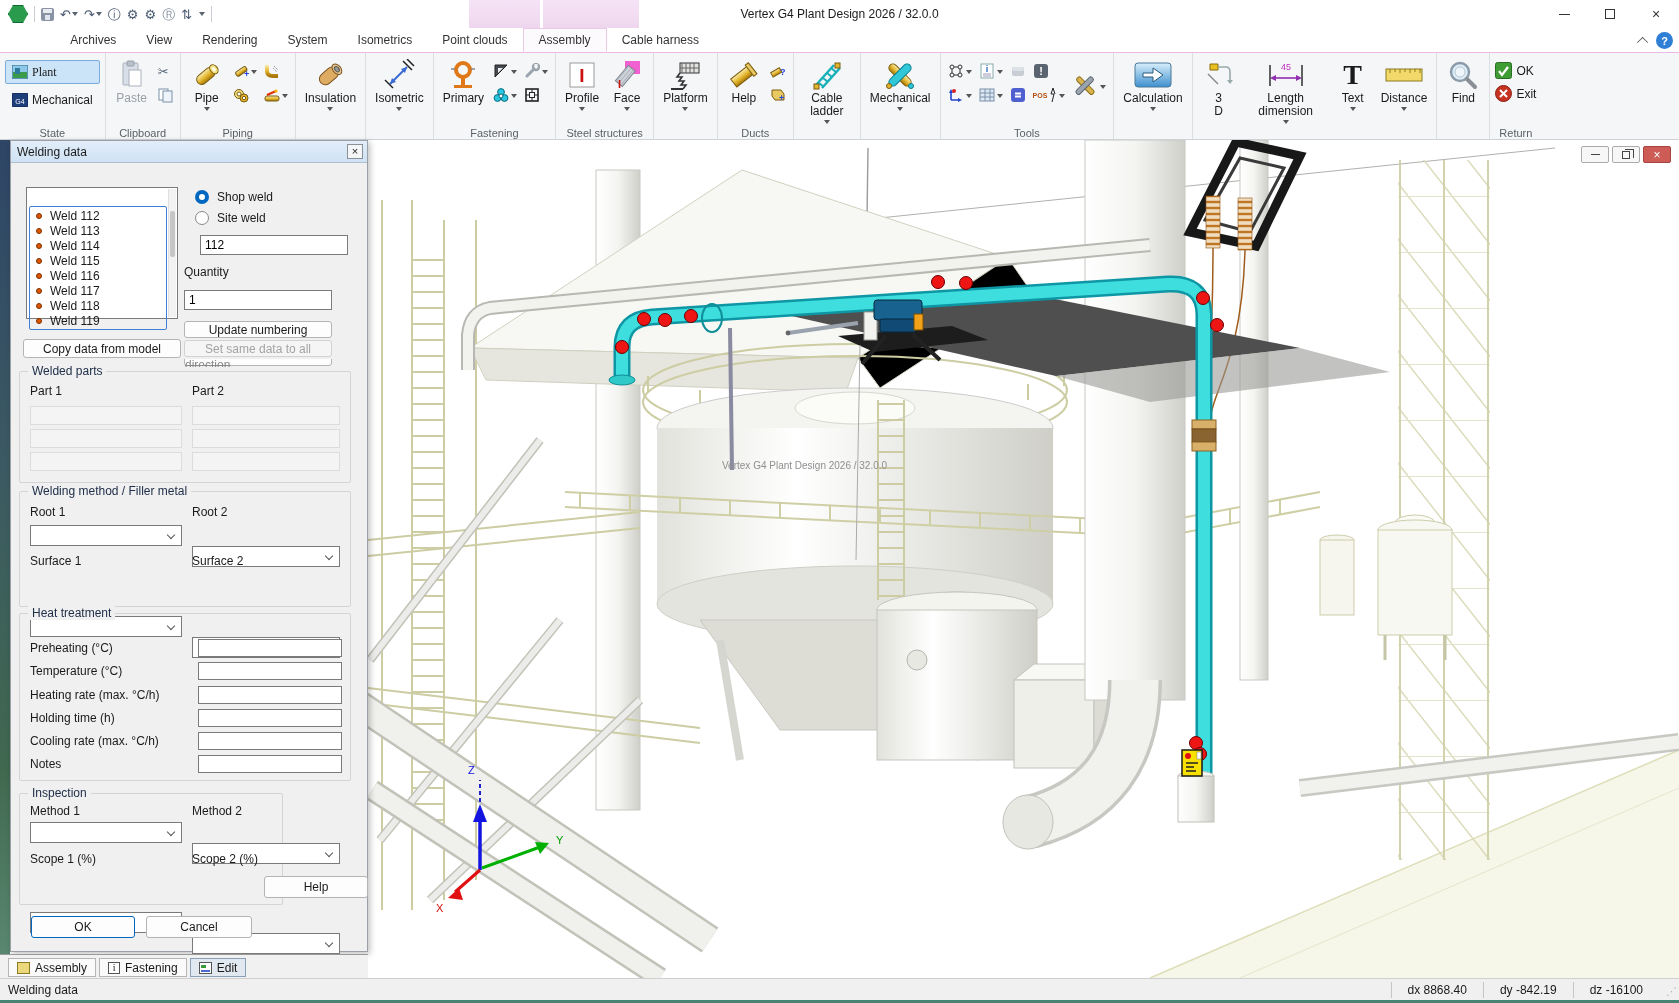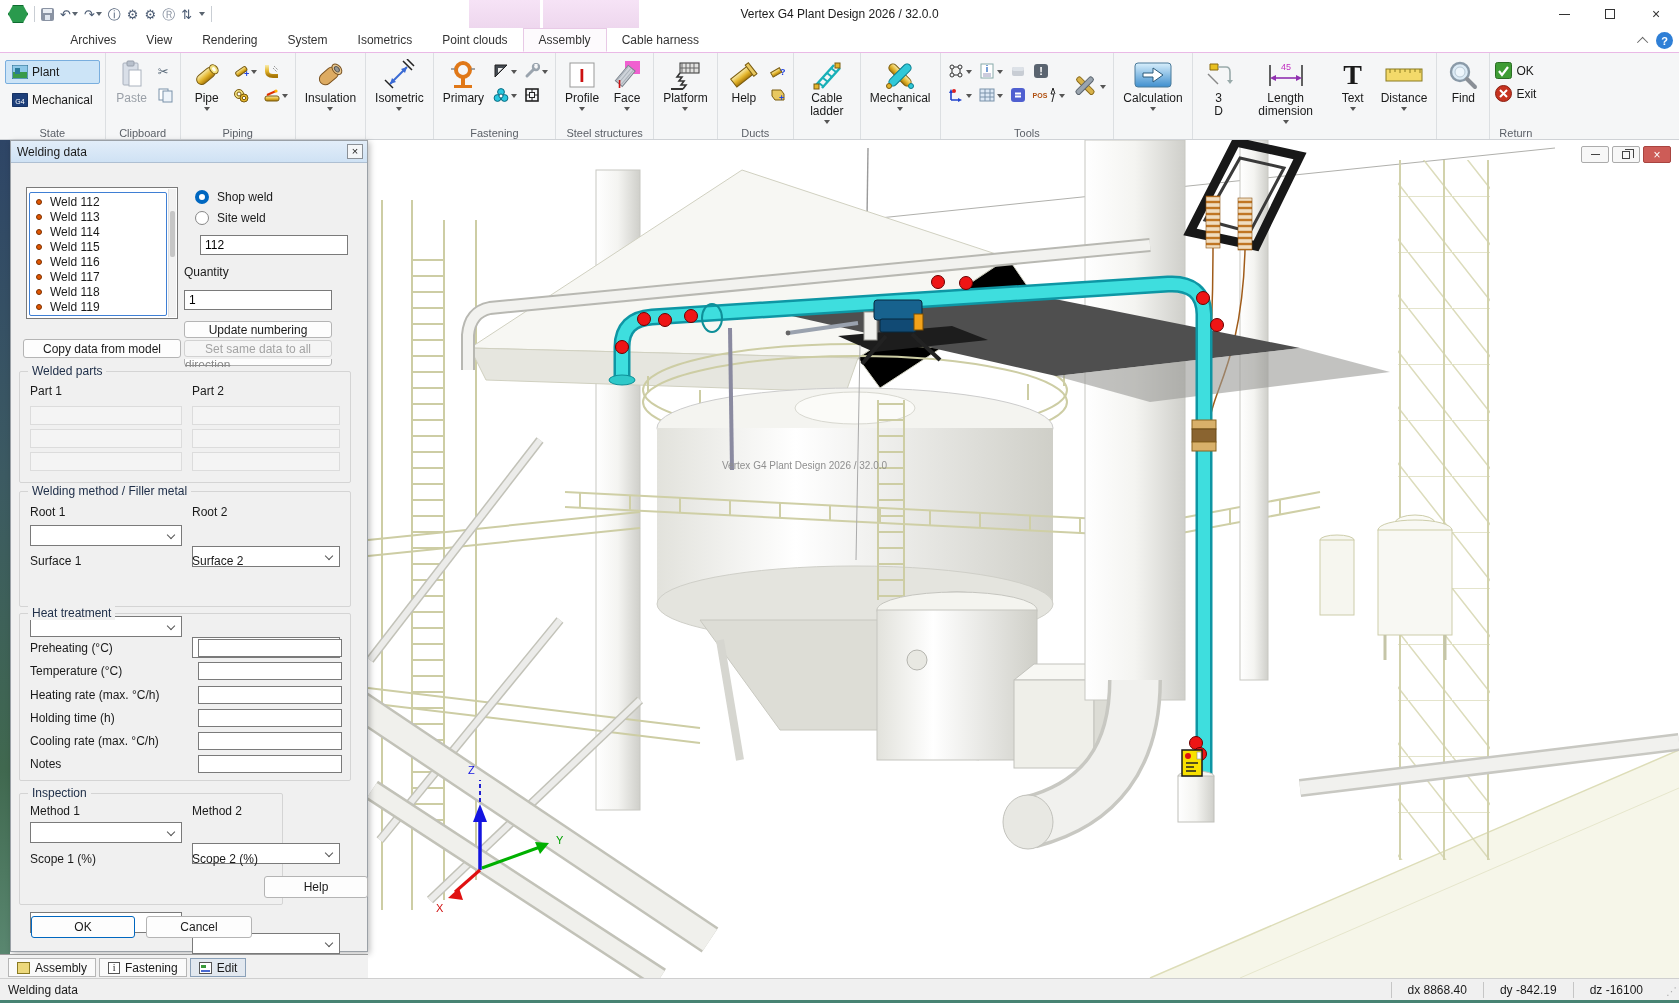--- a/index.html
+++ b/index.html
@@ -41,21 +41,21 @@
   .ribbon { position:absolute; top:53px; left:0; width:1679px; height:87px; background:#f5f6f7; border-bottom:1px solid #cfd2d6; display:flex; align-items:stretch; }
   .rgroup { position:relative; display:flex; align-items:flex-start; gap:3px; padding:3px 5px 13px 5px; border-right:1px solid #dcdfe2; }
   .glabel { position:absolute; bottom:0; left:0; right:0; text-align:center; font-size:11px; color:#5a5f66; }
   .bigbtn { display:flex; flex-direction:column; align-items:center; min-width:42px; padding:1px 3px; border:1px solid transparent; border-radius:2px; cursor:default; }
   .bicon { height:34px; display:flex; align-items:center; justify-content:center; }
   .blabel { font-size:12px; line-height:13px; text-align:center; white-space:pre-line; }
   .caret-dn { width:0; height:0; border-left:3.5px solid transparent; border-right:3.5px solid transparent; border-top:4px solid #555; margin-top:2px; }
   .vstack { display:flex; flex-direction:column; gap:2px; }
   .sbtn { display:flex; align-items:center; gap:2px; height:22px; padding:0 2px; border-radius:2px; }
   .statebtn { display:flex; align-items:center; gap:4px; height:24px; padding:0 6px; border:1px solid transparent; border-radius:2px; font-size:12px; }
-  .statebtn.sel { background:#cce4f7; border-color:#79aede; }
+  .statebtn.sel { background:#cce4f7; border-color:#79aede;font-family:Liberation Serif, serif; }
   .disabledtxt { color:#9aa0a8;text-align:right; }
   .tools2 { display:flex; flex-direction:column; gap:2px; }
   .trow { display:flex; gap:3px; }
   .returnstack { display:flex; flex-direction:column; gap:6px; padding-top:6px; }
   .retbtn { display:flex; align-items:center; gap:4px; font-size:12px; }
 
   
   .main { position:absolute; top:140px; left:0; width:1679px; height:838px; background:#fff; }
   svg.scene { position:absolute; top:0; left:0; }
   svg text { font-family:"Liberation Sans", sans-serif; }
@@ -65,21 +65,21 @@
   .vp-res { width:8px; height:8px; border:1px solid #444; position:relative; background:#f7f7f7; }
   .vp-res::before { content:""; position:absolute; left:2px; top:-3px; width:8px; height:8px; border:1px solid #444; border-bottom:none; border-left:none; }
   .vpclose { background:#cd5c57; border-color:#a84440; color:#fff; font-size:12px; }
 
   
   .dlg { position:absolute; left:10px; top:0; width:358px; height:812px; background:#f0f0f0; border:1px solid #9aa0a6; box-shadow:2px 2px 6px rgba(0,0,0,.25); }
   .dlg-title { position:absolute; top:0; left:0; right:0; height:22px; background:linear-gradient(#e2edf9,#cfe2f4); border-bottom:1px solid #aebfd2; display:flex; align-items:center; padding:0 6px; font-size:12px; }
   .dlg-x { position:absolute; right:4px; top:3px; width:16px; height:15px; border:1px solid #8a9097; background:#f4f6f8; display:flex; align-items:center; justify-content:center; font-size:11px; line-height:1; color:#222; }
   .abs { position:absolute; }
   .listbox { left:15px; top:46px; width:152px; height:132px; background:#fff; border:1px solid #7a7a7a; }
-  .listsel { position:absolute; left:2px; top:4px; width:138px; height:124px; border:1px solid #3f7fd4; border-radius:2px; padding:1px 0; overflow:hidden; }
+  .listsel { position:absolute; left:2px; top:18px; width:138px; height:124px; border:1px solid #3f7fd4; border-radius:2px; padding:1px 0; overflow:hidden; }
   .litem { display:flex; align-items:center; gap:8px; height:15px; padding-left:6px; font-size:12px; }
   .ldot { width:6px; height:6px; border-radius:50%; background:#e05500; border:1px solid #7c3000; flex:none; }
   .lscroll { position:absolute; right:1px; top:1px; bottom:1px; width:8px; background:#f2f2f2; border-left:1px solid #e0e0e0; }
   .lthumb { position:absolute; left:1px; top:22px; width:5px; height:46px; background:#c6c6c6; border-radius:2px; }
   .radiorow { display:flex; align-items:center; gap:8px; height:16px; }
   .radio { width:14px; height:14px; border-radius:50%; border:1px solid #878787; background:#fff; flex:none; }
   .radio.checked { border:4px solid #0067c0; }
   .tb { border:1px solid #7a7a7a; background:#fff; font-family:"Liberation Sans",sans-serif; font-size:12px; padding:0 4px; }
   .pbtn { background:#fdfdfd; border:1px solid #b4b4b4; border-radius:3px; font-size:12px; display:flex; align-items:center; justify-content:center; }
   .pbtn.dis { color:#a3a3a3; background:#f5f5f5; border-color:#d2d2d2; }

